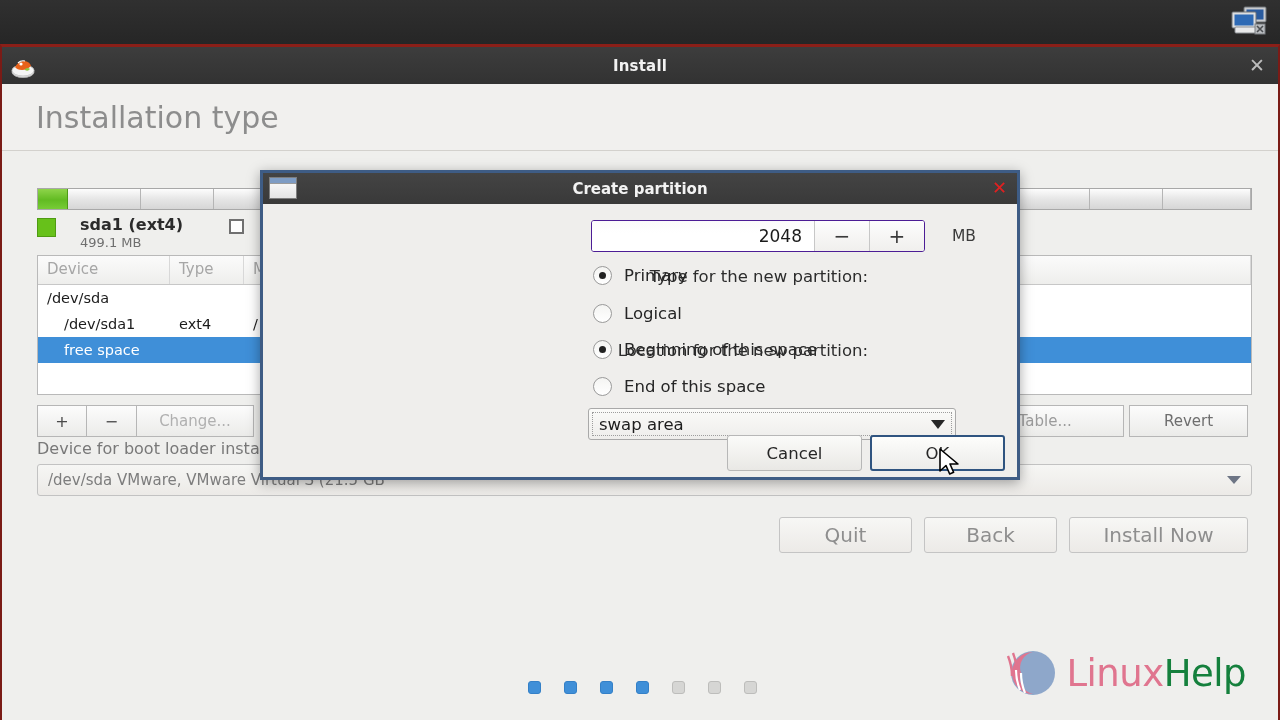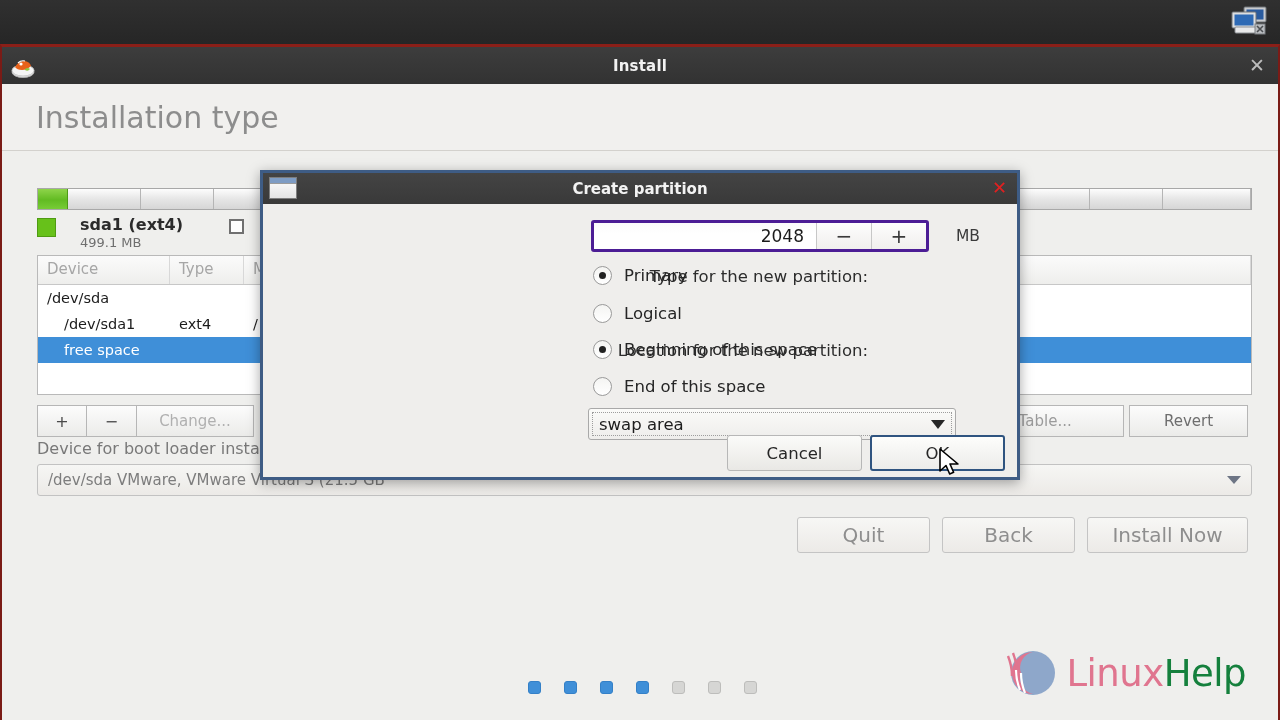--- a/index.html
+++ b/index.html
@@ -280,21 +280,21 @@
     border: 1px solid #c4c4c4;
     border-radius: 3px;
     font-size: 20px;
     color: #8e8e8e;
     display: flex;
     align-items: center;
     justify-content: center;
     box-sizing: border-box;
     cursor: pointer;
   }
-  .navbtn.wide { width: 161px; }
+  .navbtn.wide { width: 179px; }
 
   .brand {
     position: absolute;
     right: 32px; bottom: 22px;
     display: flex;
     align-items: center;
     gap: 6px;
   }
   .brand-text {
     font-size: 37px;
@@ -386,21 +386,21 @@
   .flabel {
     font-size: 16.5px;
     color: #2c2c2c;
     text-align: right;
   }
 
   
   .spin {
     display: flex;
     height: 32px;
-    border: 3px solid #4c1d95;
+    border: 1px solid #4c1d95;
     border-radius: 3px;
     background: #fff;
     overflow: hidden;
     box-sizing: border-box;
   }
   .spin-input {
     width: 222px;
     background: linear-gradient(to bottom, #fbfbfb 0%, #ffffff 40%);
     display: flex;
     align-items: center;

